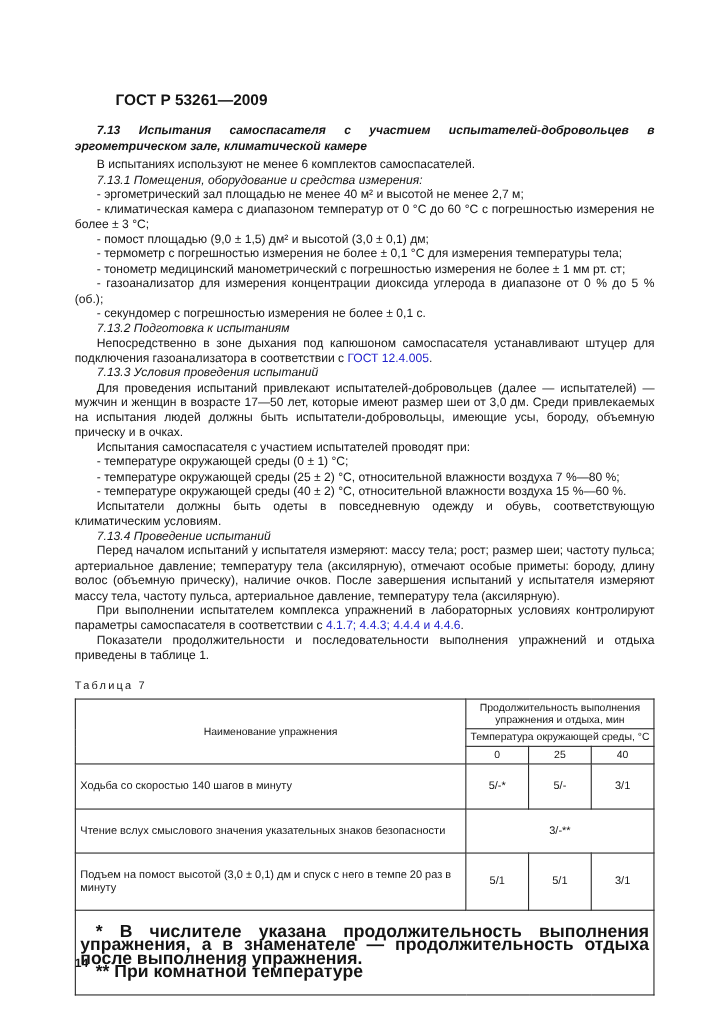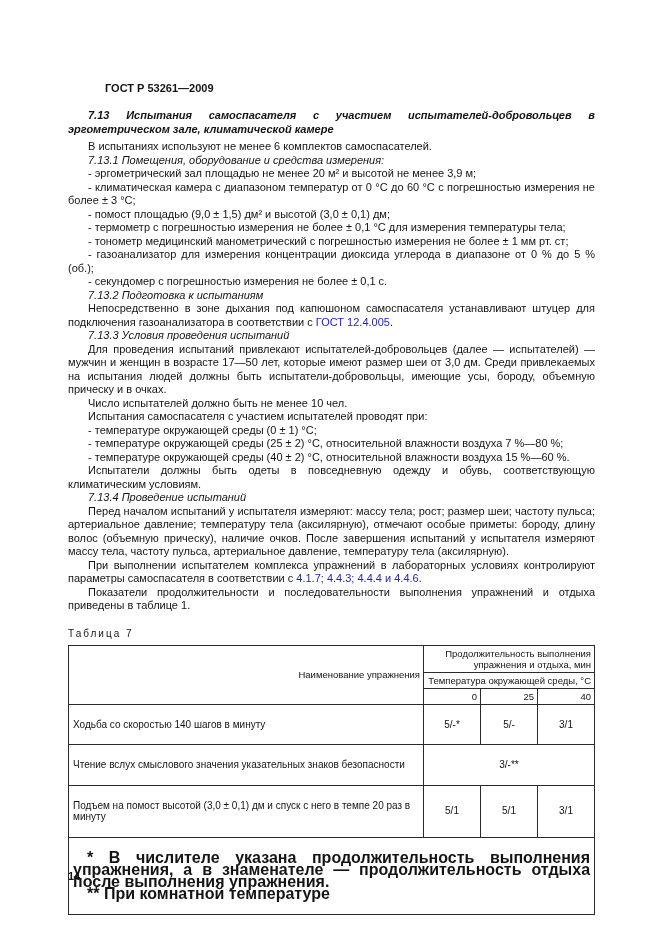--- a/index.html
+++ b/index.html
@@ -13,21 +13,21 @@
     color: #141414;
     overflow: hidden;
   }
   .content {
     position: absolute;
     left: 68px;
     top: 82px;
     width: 527px;
   }
   .doc-header {
-    font-size: 11px;
+    font-size: 14px;
     font-weight: bold;
     margin-bottom: 15px;
     padding-left: 37px;
   }
   .para {
     font-size: 11px;
     line-height: 13.5px;
     text-align: justify;
     text-indent: 20px;
   }
@@ -51,21 +51,21 @@
   }
   table.gost-table th,
   table.gost-table td {
     border: 1px solid #2a2a2a;
     font-weight: normal;
     vertical-align: middle;
   }
   table.gost-table th {
     font-size: 9.5px;
     line-height: 11px;
-    text-align: right;
+    text-align: center;
     padding: 2px 3px;
   }
   table.gost-table td {
     font-size: 10px;
     line-height: 11.5px;
     padding: 14px 4px;
   }
   td.cell-name { text-align: left; }
   td.cell-val { text-align: center; }
   .col-name { width: 355px; }
@@ -93,36 +93,35 @@
   <div class="content">
 
     <div class="doc-header">ГОСТ Р 53261—2009</div>
 
     <p class="para section-title">7.13 Испытания самоспасателя с участием испытателей-добровольцев в эргометрическом зале, климатической камере</p>
 
     <p class="para">В испытаниях используют не менее 6 комплектов самоспасателей.</p>
 
     <p class="para italic">7.13.1 Помещения, оборудование и средства измерения:</p>
 
-    <p class="para">- эргометрический зал площадью не менее 20 м² и высотой не менее 3,9 м;</p>
+    <p class="para">- эргометрический зал площадью не менее 40 м² и высотой не менее 2,7 м;</p>
     <p class="para">- климатическая камера с диапазоном температур от 0 °С до 60 °С с погрешностью измерения не более ± 3 °С;</p>
     <p class="para">- помост площадью (9,0 ± 1,5) дм² и высотой (3,0 ± 0,1) дм;</p>
     <p class="para">- термометр с погрешностью измерения не более ± 0,1 °С для измерения температуры тела;</p>
     <p class="para">- тонометр медицинский манометрический с погрешностью измерения не более ± 1 мм рт. ст;</p>
     <p class="para">- газоанализатор для измерения концентрации диоксида углерода в диапазоне от 0 % до 5 % (об.);</p>
     <p class="para">- секундомер с погрешностью измерения не более ± 0,1 с.</p>
 
     <p class="para italic">7.13.2 Подготовка к испытаниям</p>
 
     <p class="para"><span>Непосредственно в зоне дыхания под капюшоном самоспасателя устанавливают штуцер для подключения газоанализатора в соответствии с </span><span class="link">ГОСТ 12.4.005</span><span>.</span></p>
 
     <p class="para italic">7.13.3 Условия проведения испытаний</p>
 
     <p class="para">Для проведения испытаний привлекают испытателей-добровольцев (далее — испытателей) — мужчин и женщин в возрасте 17—50 лет, которые имеют размер шеи от 3,0 дм. Среди привлекаемых на испытания людей должны быть испытатели-добровольцы, имеющие усы, бороду, объемную прическу и в очках.</p>
-    <p class="para">Число испытателей должно быть не менее 10 чел.</p>
     <p class="para">Испытания самоспасателя с участием испытателей проводят при:</p>
 
     <p class="para">- температуре окружающей среды (0 ± 1) °С;</p>
     <p class="para">- температуре окружающей среды (25 ± 2) °С, относительной влажности воздуха 7 %—80 %;</p>
     <p class="para">- температуре окружающей среды (40 ± 2) °С, относительной влажности воздуха 15 %—60 %.</p>
 
     <p class="para">Испытатели должны быть одеты в повседневную одежду и обувь, соответствующую климатическим условиям.</p>
 
     <p class="para italic">7.13.4 Проведение испытаний</p>
 

